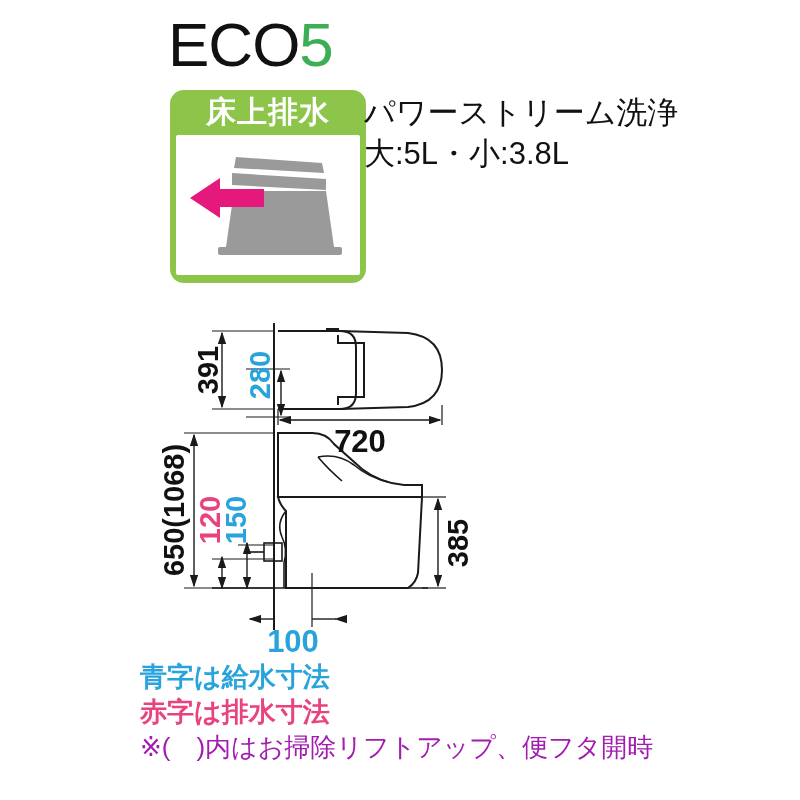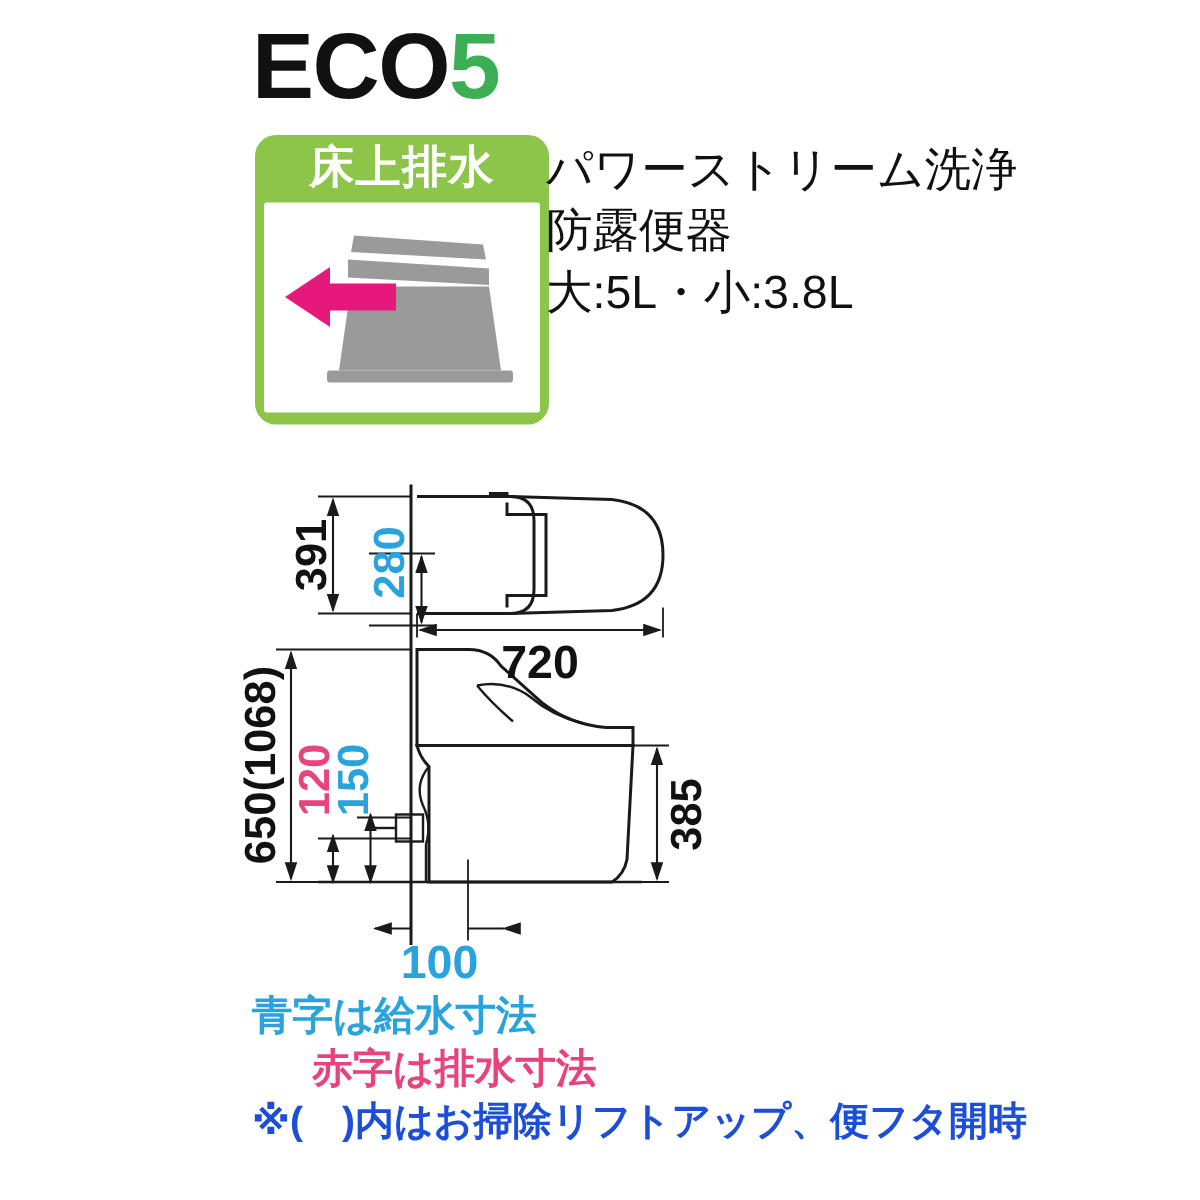--- a/index.html
+++ b/index.html
@@ -15,21 +15,21 @@
     overflow: hidden;
     color: #000000;
   }
 
   
   #eco-title {
     position: absolute;
     left: 168px;
     top: 14px;
     font-size: 62px;
-    font-weight: bold;
+    font-weight: normal;
     letter-spacing: -1px;
     line-height: 1;
     white-space: nowrap;
   }
   #eco-title .eco-word { color: #111111; }
   #eco-title .eco-num  { color: #3cae56; }
 
   
   #drain-badge {
     position: absolute;
@@ -83,31 +83,31 @@
   }
   #tech-drawing svg { display: block; }
   .dim-txt {
     font-family: "Liberation Sans", "DejaVu Sans", sans-serif;
     font-weight: bold;
   }
 
   
   #footer-notes {
     position: absolute;
-    left: 168px;
+    left: 140px;
     top: 660px;
     width: 620px;
     font-size: 27px;
     line-height: 35px;
     font-weight: bold;
     white-space: nowrap;
   }
   #footer-notes .note-blue { color: #29a3dc; }
-  #footer-notes .note-pink { color: #e8437f; margin-left: 40px; }
-  #footer-notes .note-black { color: #1d4ed8; font-weight: bold; font-size: 26px; }
+  #footer-notes .note-pink { color: #e8437f; }
+  #footer-notes .note-black { color: #a21caf; font-weight: normal; font-size: 26px; }
 </style>
 </head>
 <body>
 
 <div id="eco-title">
   <span class="eco-word">ECO</span><span class="eco-num">5</span>
 </div>
 
 <div id="drain-badge">
   <div class="badge-title">床上排水</div>
@@ -123,21 +123,20 @@
       <rect x="42" y="112" width="124" height="8" rx="2" fill="#9a9a9a"></rect>
 
       <path d="M86 60 L86 48 L22 48 L22 78 L86 78 L86 66 L86 60 Z" fill="none"></path>
       <path d="M14 63 L44 43 L44 54 L88 54 L88 72 L44 72 L44 83 Z" fill="#e5187c"></path>
     </svg>
   </div>
 </div>
 
 <div id="feature-list">
   <div>パワーストリーム洗浄</div>
-  <div>防露便器</div>
   <div>大:5L・小:3.8L</div>
 </div>
 
 <div id="tech-drawing">
   <svg width="520" height="355" viewBox="0 0 520 355" xmlns="http://www.w3.org/2000/svg">
     <defs>
       <marker id="ah" markerWidth="9" markerHeight="9" refX="8" refY="3" orient="auto" markerUnits="strokeWidth">
         <path d="M0,0 L9,3 L0,6 z" fill="#1a1a1a"></path>
       </marker>
       <marker id="ah2" markerWidth="9" markerHeight="9" refX="1" refY="3" orient="auto" markerUnits="strokeWidth">

